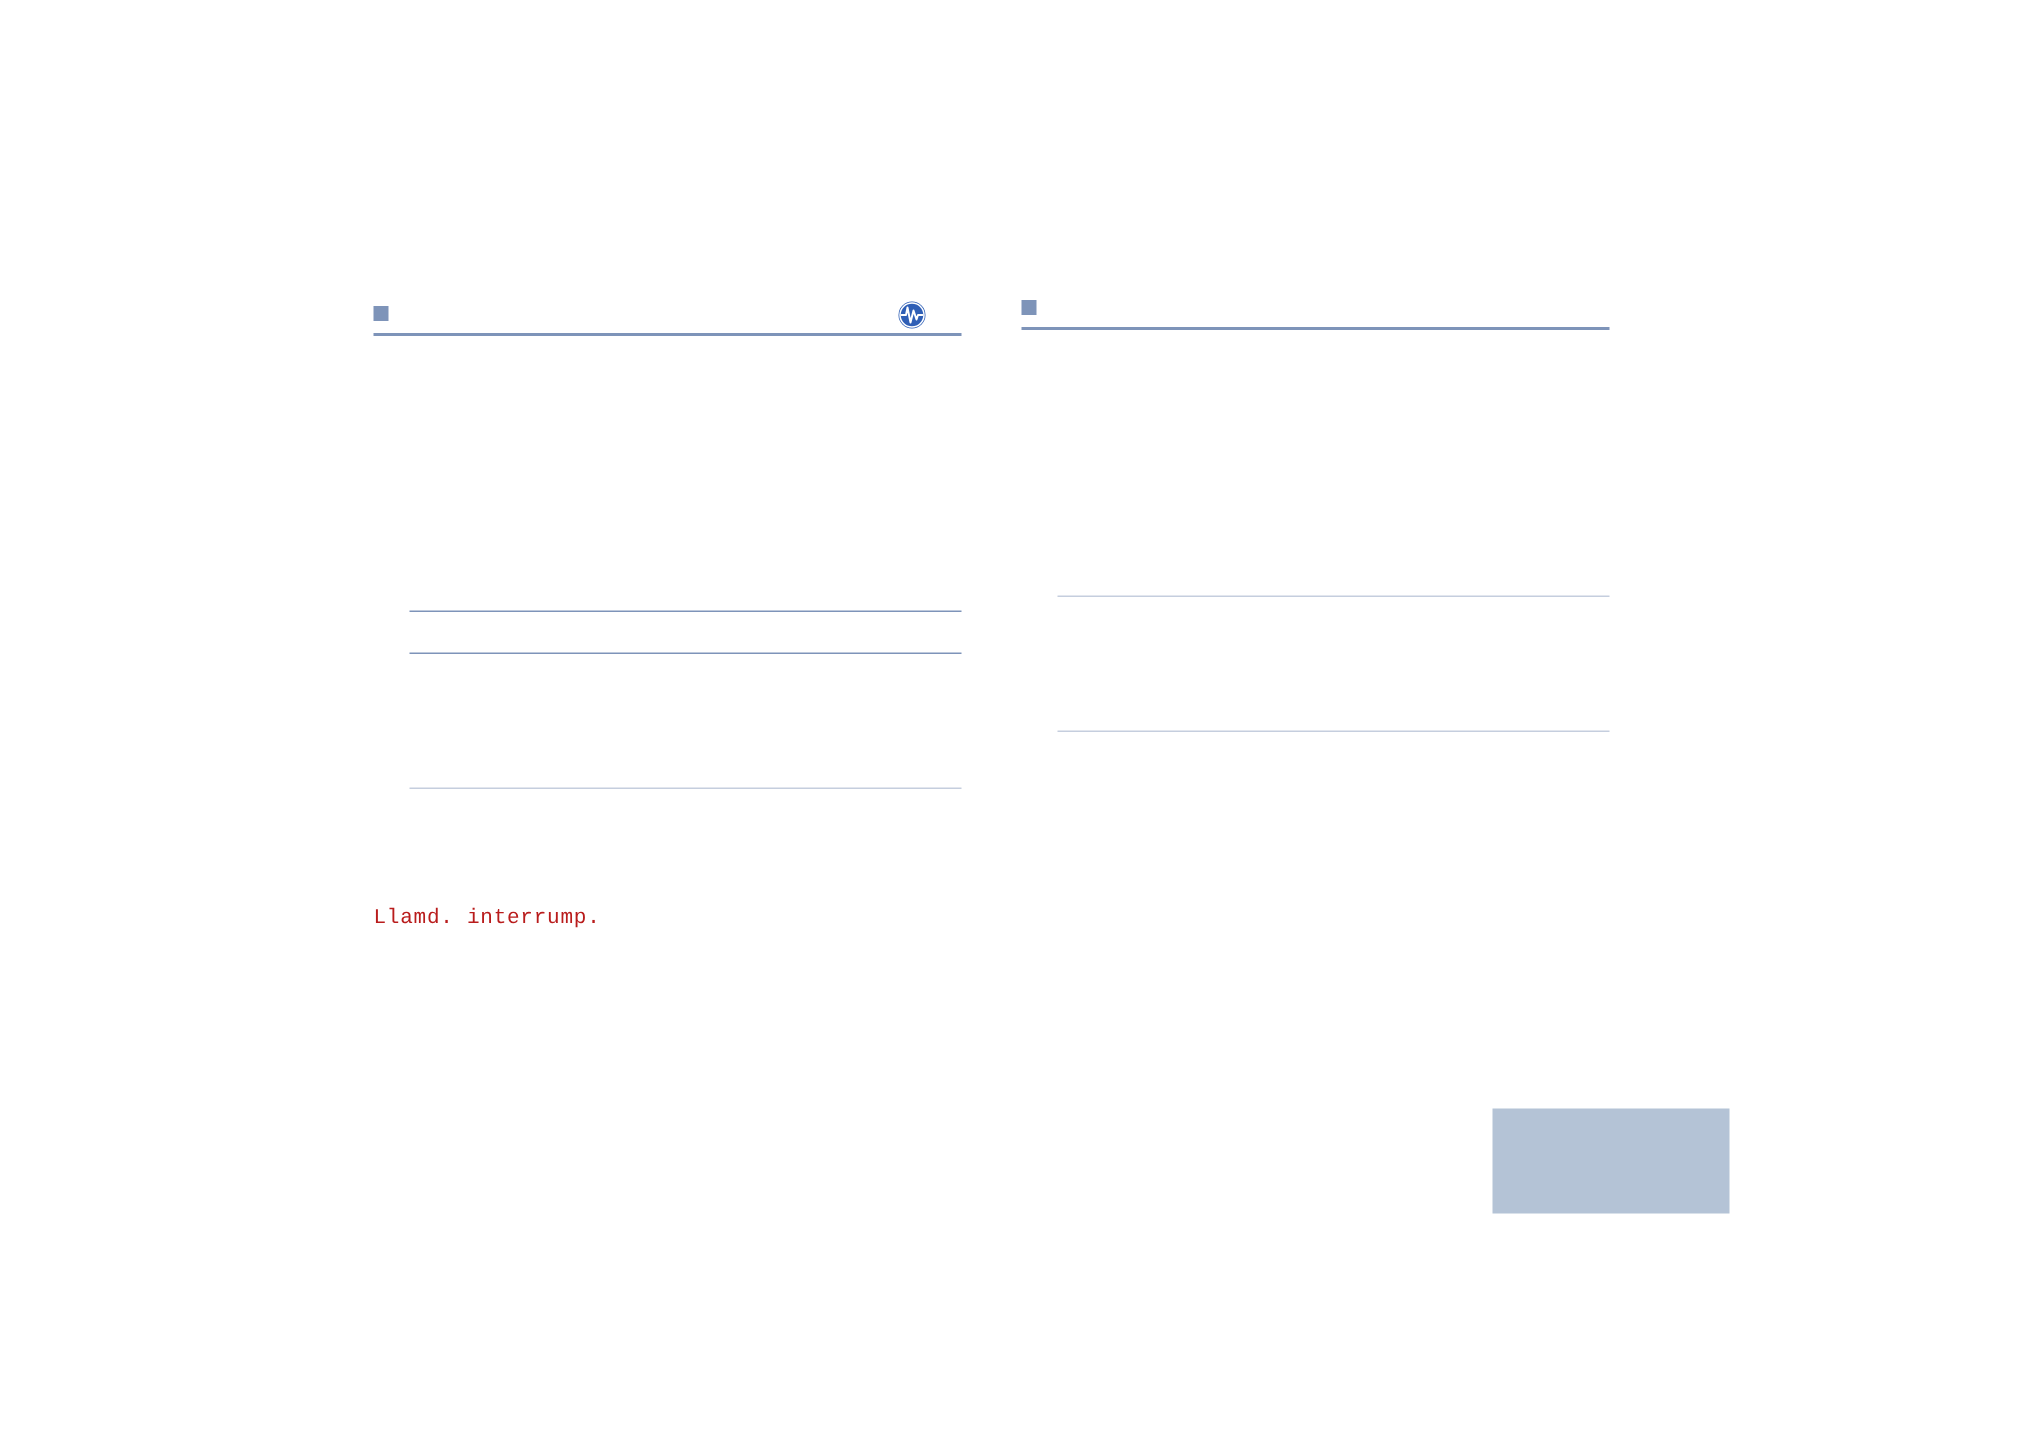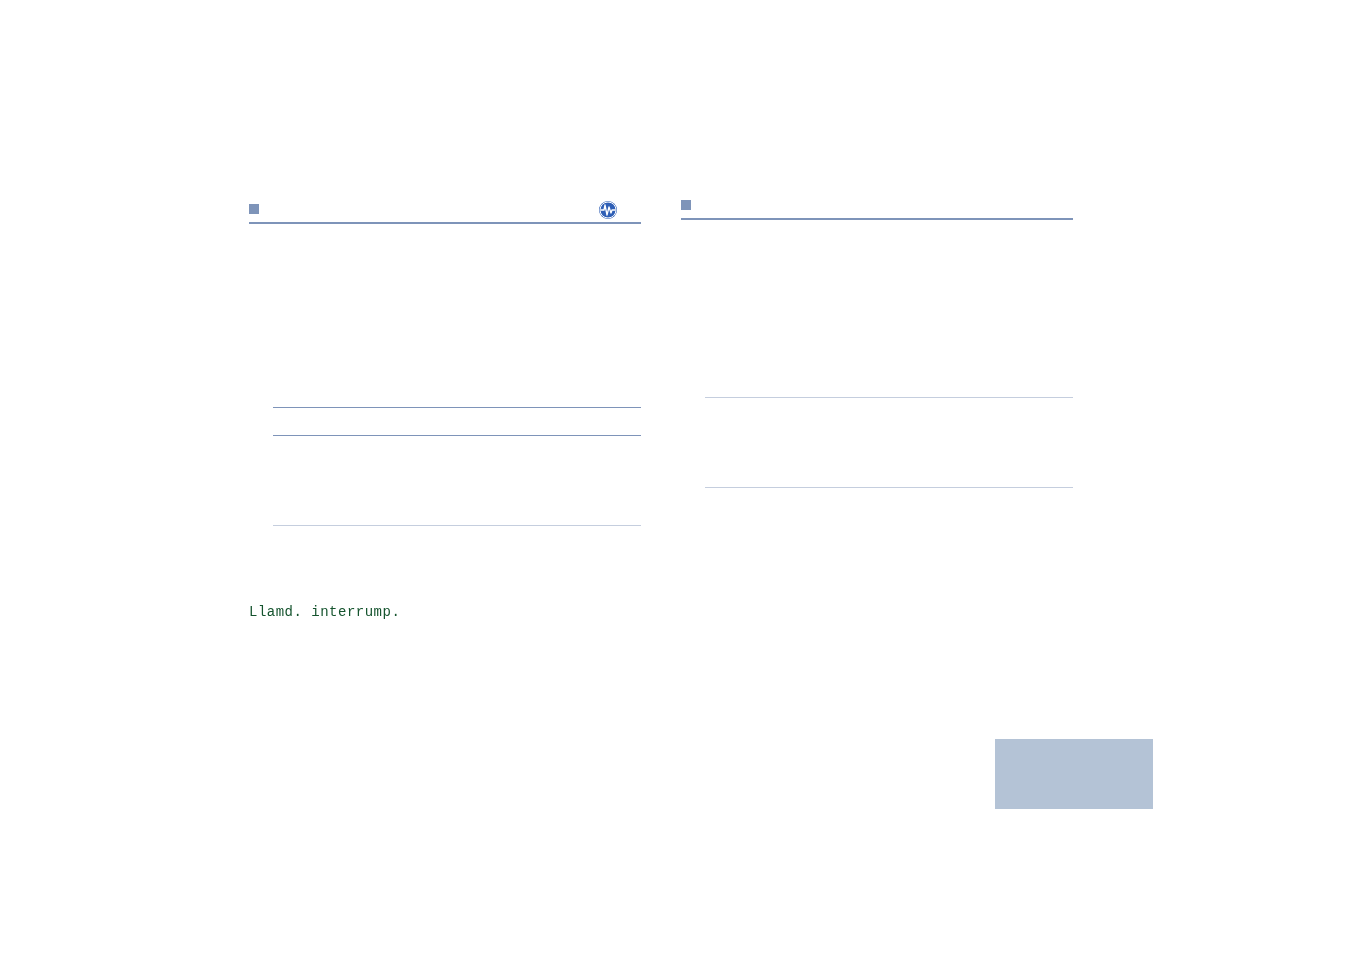--- a/index.html
+++ b/index.html
@@ -37,21 +37,21 @@
   .pulse-icon {
     position: absolute;
     width: 20px;
     height: 20px;
   }
   .status-text {
     position: absolute;
     font-family: "Courier New", monospace;
     font-size: 14px;
     letter-spacing: 0.5px;
-    color: #14532d;
+    color: #b91c1c;
   }
   .footer-block {
     position: absolute;
     background: #b4c3d6;
   }
 </style>
 </head>
 <body>
 
 <span class="bullet-square" style="left:249px; top:204px;"></span>

